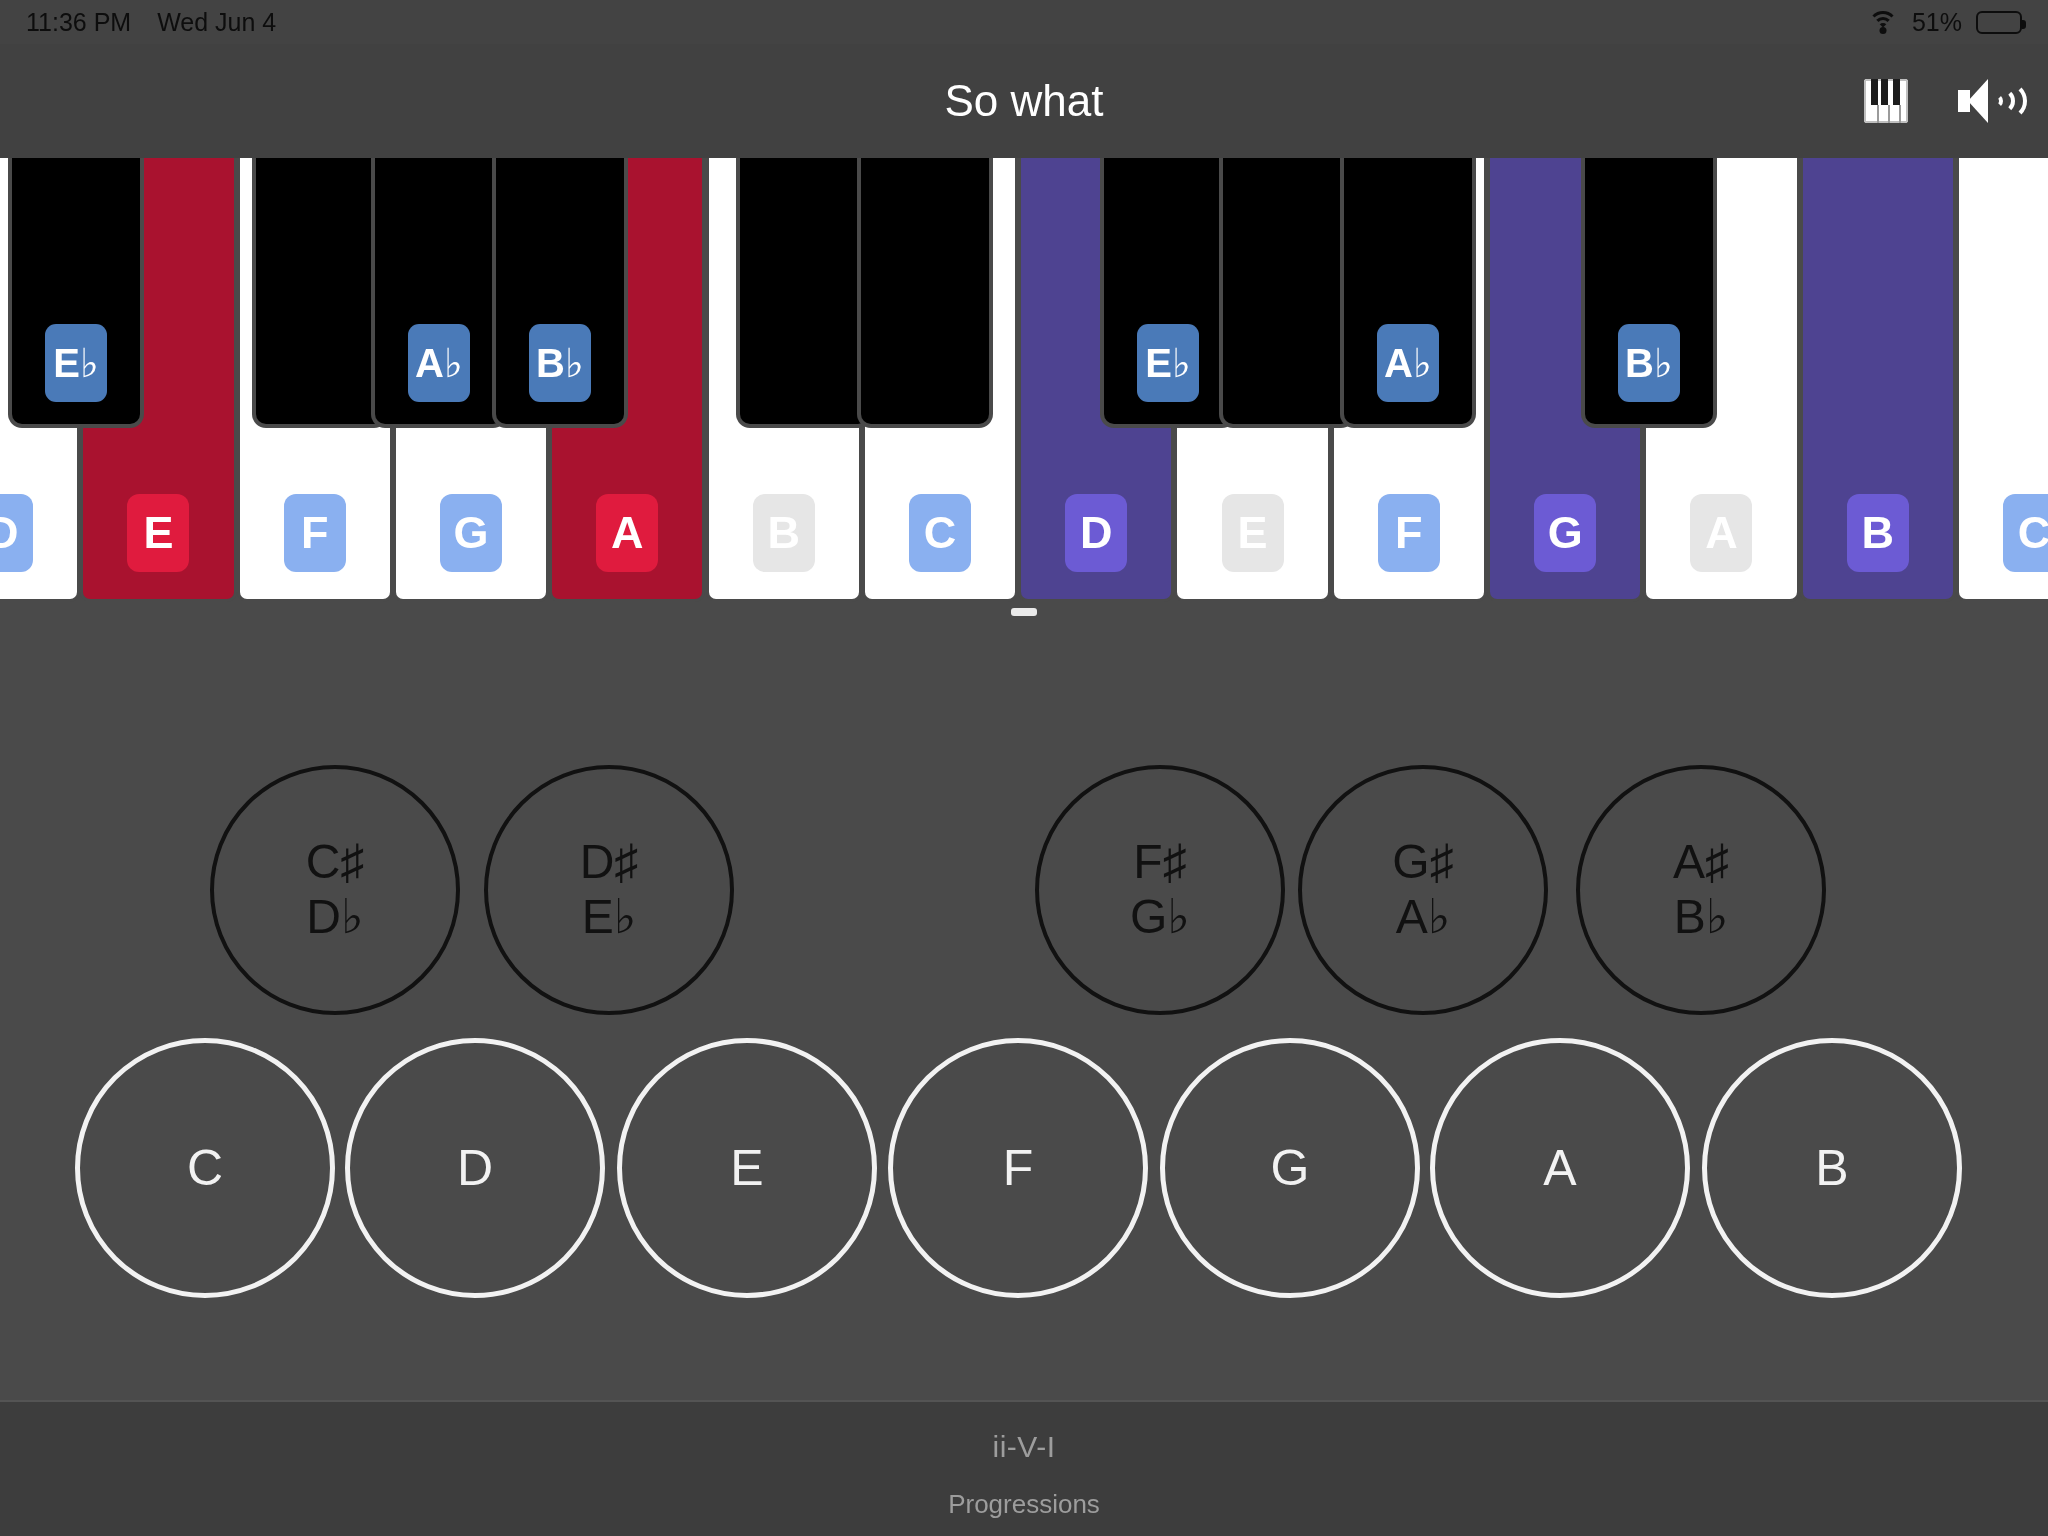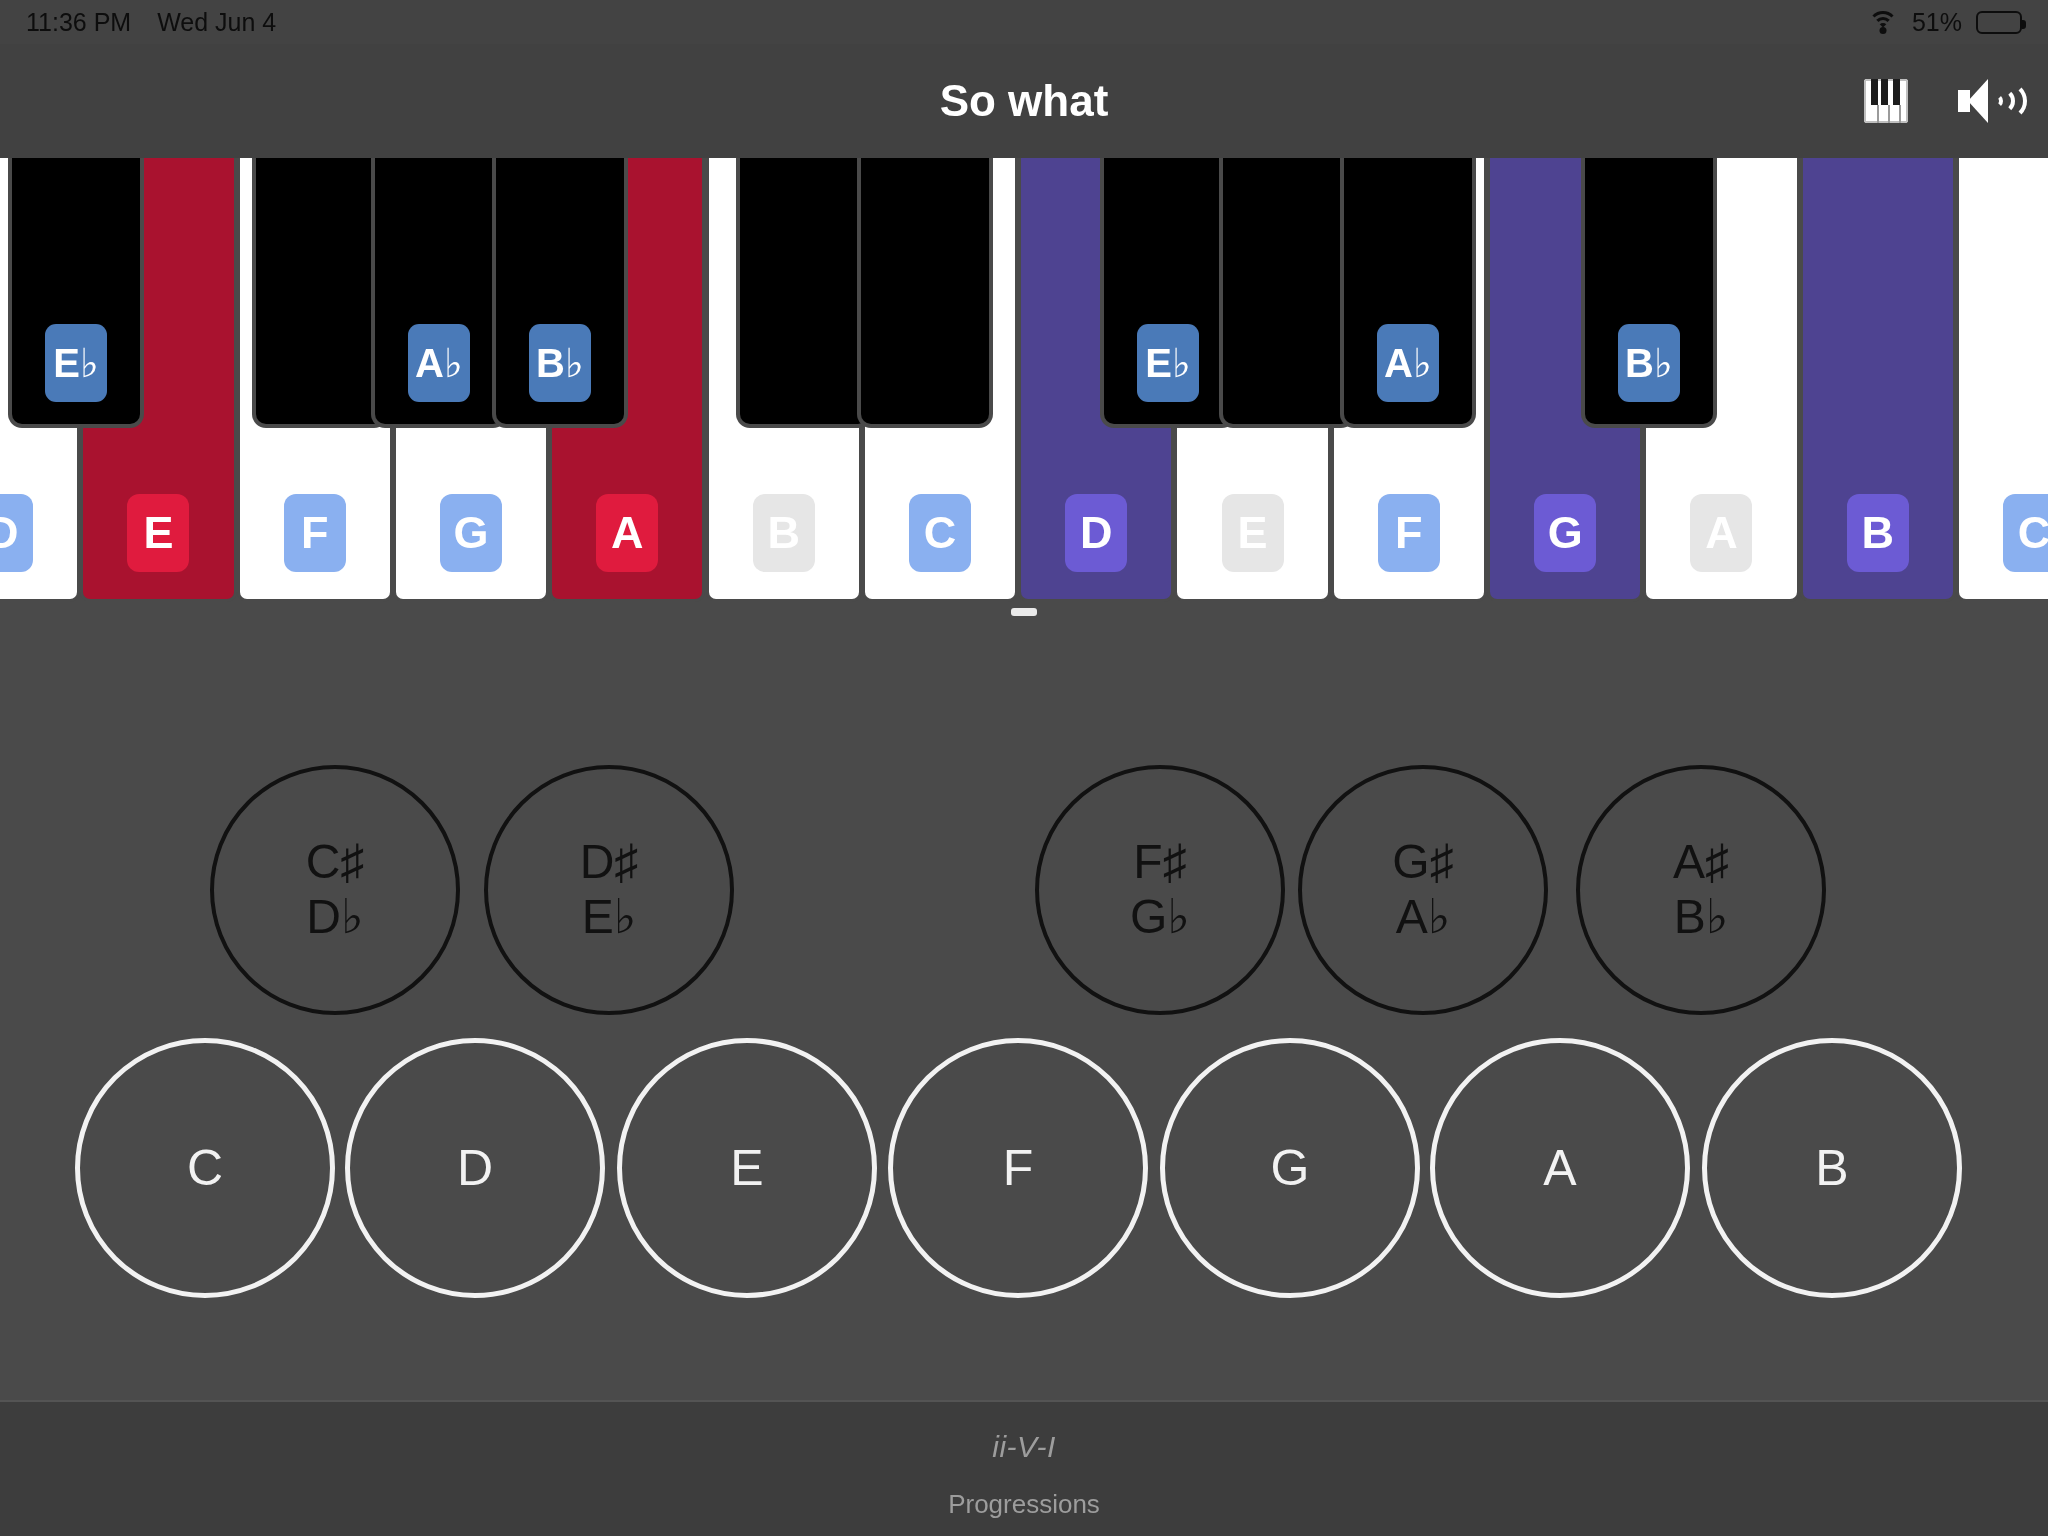--- a/index.html
+++ b/index.html
@@ -31,21 +31,21 @@
   .battery:after{ content:""; position:absolute; right:-6px; top:7px; width:4px; height:9px;
        background:#0d0d0d; border-radius:0 3px 3px 0; }
 
   
   #nav-bar{
     position:absolute; left:0; top:44px; width:2048px; height:114px;
     background:#414141;
   }
   #nav-title{
     position:absolute; left:0; top:0; width:100%; line-height:114px;
-    text-align:center; color:#fff; font-size:44px; font-weight:700;
+    text-align:center; color:#fff; font-size:44px; font-weight:400;
   }
   #nav-actions{ position:absolute; right:34px; top:0; height:114px; display:flex; align-items:center; gap:50px; }
 
   .piano-icon{ width:44px; height:44px; background:#fff; border-radius:3px; position:relative; overflow:hidden; }
   .piano-icon span{ position:absolute; top:0; width:7px; height:26px; background:#1d1d1d; }
   .piano-icon .pk1{left:7px;} .piano-icon .pk2{left:17px;} .piano-icon .pk3{left:29px;}
   .piano-icon:before{ content:""; position:absolute; left:0; top:0; width:44px; height:44px;
      border:2px solid #bfbfbf; box-sizing:border-box; }
   .piano-icon:after{ content:""; position:absolute; left:13px; top:26px; width:2px; height:18px; background:#9b9b9b;
      box-shadow:11px 0 0 #9b9b9b, 22px 0 0 #9b9b9b; }
@@ -132,21 +132,21 @@
     gap:14px; color:#9d9d9d; font-size:26px;
   }
   .tab.active{ color:#ffffff; }
   .tab-icon{ height:56px; display:flex; align-items:center; justify-content:center; }
 
   .staff{ position:relative; width:100px; height:56px; }
   .staff .ln{ position:absolute; height:3px; background:currentColor; }
   .staff .nt{ position:absolute; width:16px; height:13px; border-radius:50%; background:currentColor; }
   .staff .bar{ position:absolute; width:3px; background:currentColor; }
 
-  .icon-text{ font-size:30px; letter-spacing:0.5px; color:currentColor;font-style:italic; }
+  .icon-text{ font-size:30px; letter-spacing:0.5px; color:currentColor; }
   .dots{ display:flex; gap:7px; align-items:center; }
   .dots i{ width:9px; height:9px; border:2px solid currentColor; border-radius:50%; display:block; }
 </style>
 </head>
 <body>
 
 <div id="status-bar">
   <div id="status-left">
     <span>11:36 PM</span>
     <span>Wed Jun 4</span>

